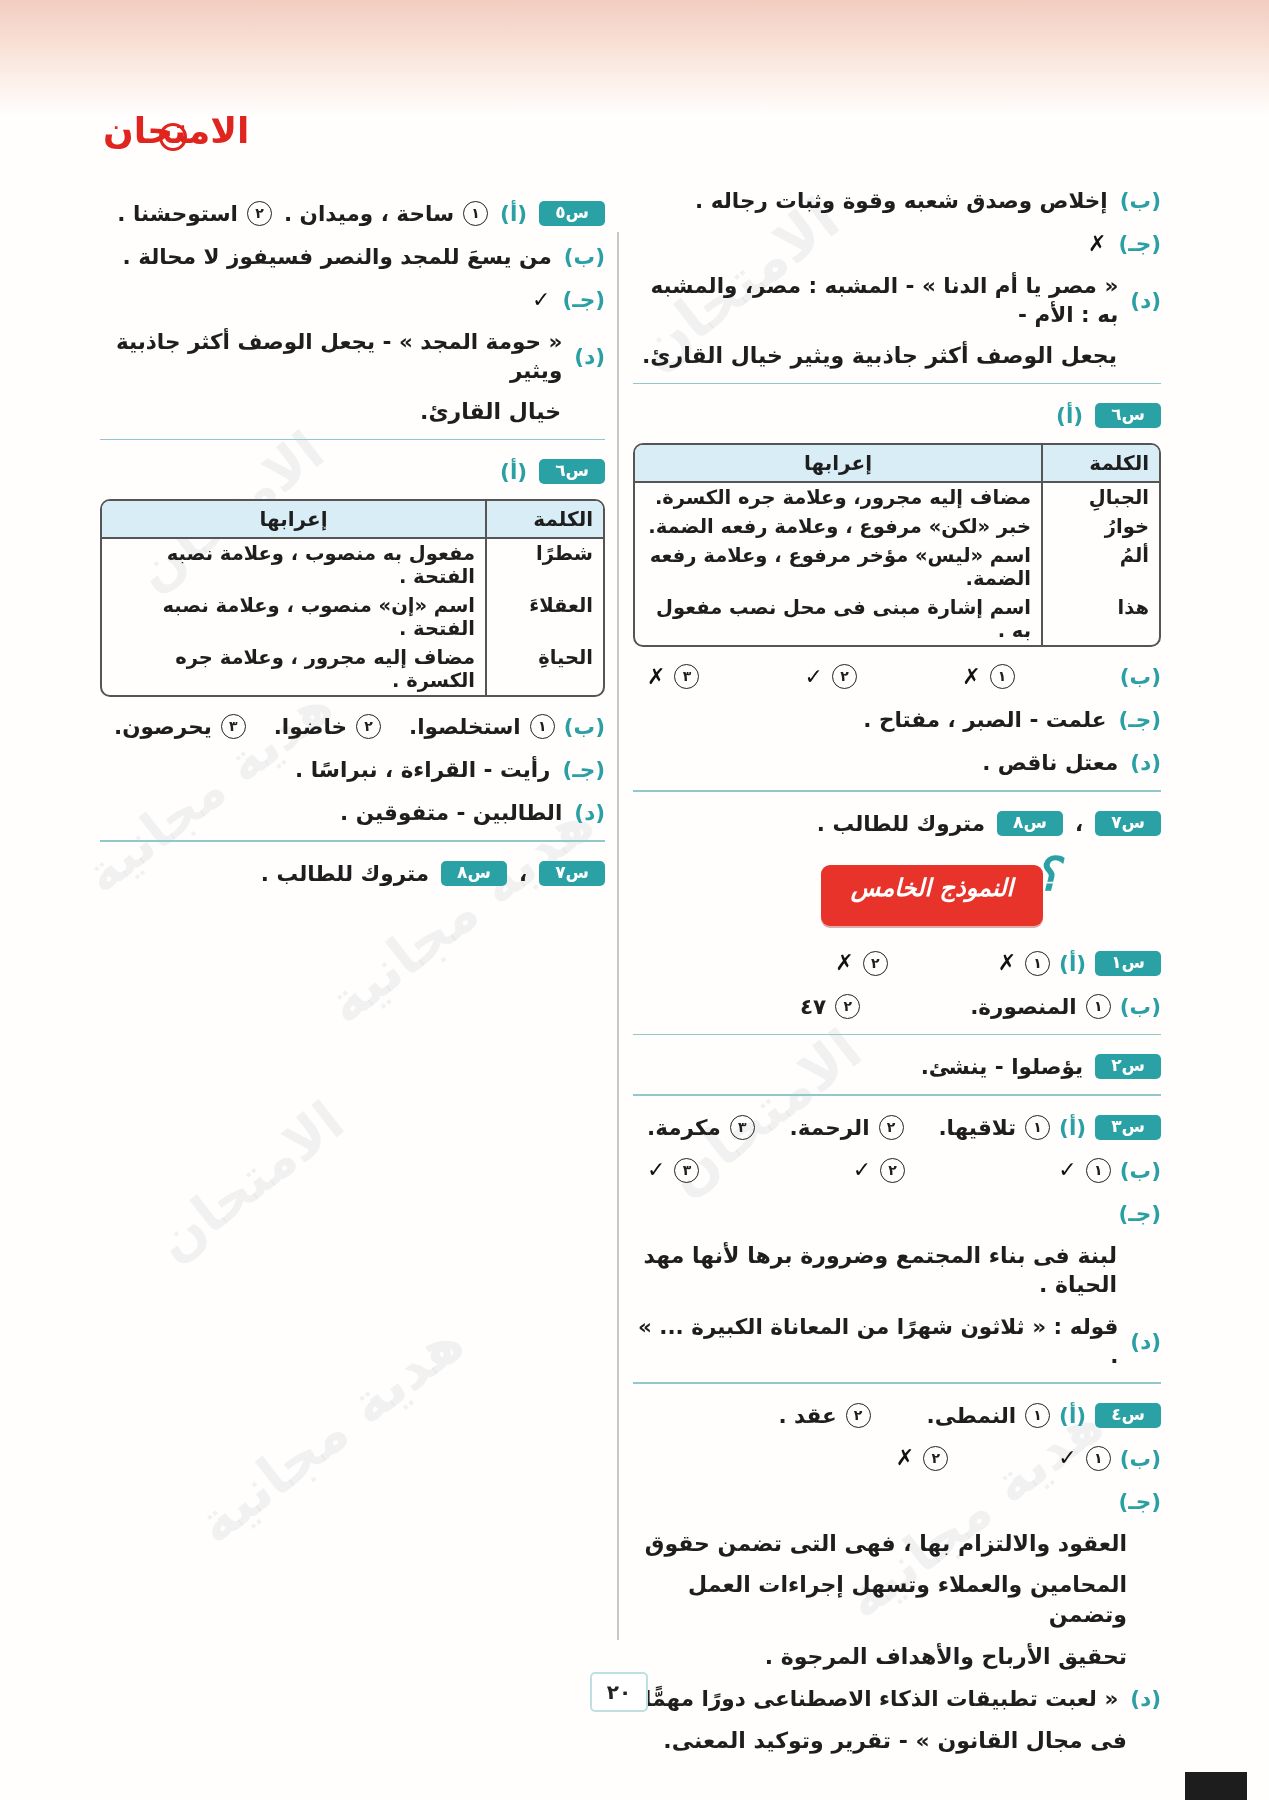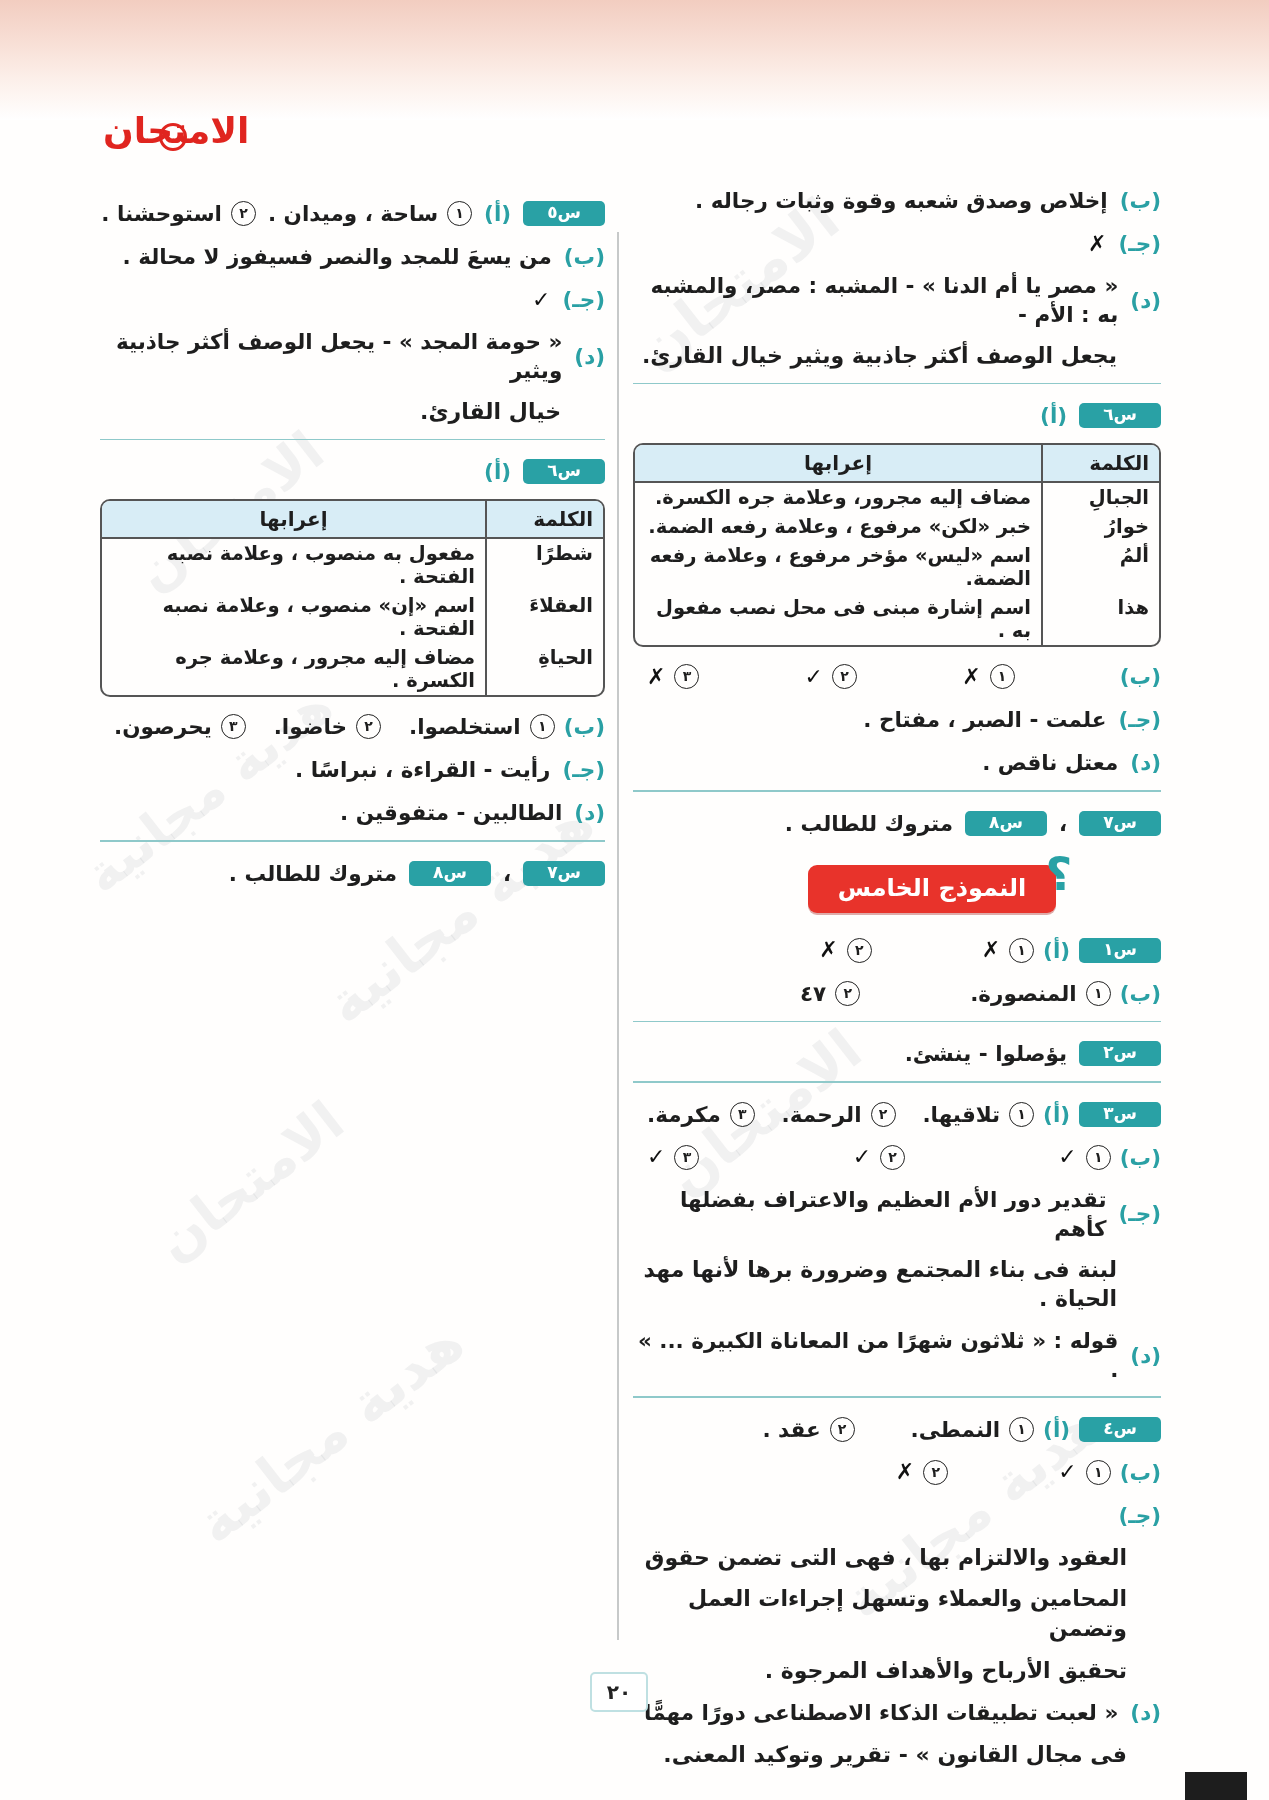--- a/index.html
+++ b/index.html
@@ -44,21 +44,21 @@
     margin-bottom:12px;padding-right:44px;
   }
   .cont-line.tight{padding-right:34px;}
   .spread{justify-content:space-between;padding-left:14px;}
   .gap-mid{gap:56px;}
   .gap-wide{gap:110px;}
   .lbl{color:#2aa0a4;font-weight:800;white-space:nowrap;}
   .qbadge{
     display:inline-block;background:#29a1a5;color:#fff;
     font-size:17px;font-weight:800;border-radius:5px;
-    padding:3px 24px 5px;line-height:1;white-space:nowrap;
+    padding:3px 16px 5px;line-height:1;white-space:nowrap;
   }
   .cnum{
     display:inline-flex;align-items:center;justify-content:center;
     width:23px;height:23px;border:1.8px solid #222;border-radius:50%;
     font-size:14px;font-weight:800;flex:none;
   }
   .mark{font-size:22px;font-weight:900;color:#111;}
   .grp{display:inline-flex;align-items:center;gap:9px;}
   .divider{height:1.5px;background:#8fc9ca;margin:6px 0 16px;border:none;}
   .answer-table{
@@ -78,21 +78,21 @@
   .answer-table td.word-cell{border-left:2px solid #555;white-space:nowrap;}
   .answer-table tr:first-child td{padding-top:8px;}
   .answer-table tr:last-child td{padding-bottom:3px;}
   .banner-row{
     display:flex;justify-content:center;position:relative;
     margin:26px 0 22px;transform:translateX(35px);
   }
   .banner{
     position:relative;background:#e8332b;color:#fff;
     font-size:24px;font-weight:800;border-radius:9px;
-    padding:9px 30px 11px;box-shadow:0 2px 0 rgba(160,20,15,.35);
+    padding:9px 30px 24px;box-shadow:0 2px 0 rgba(160,20,15,.35);font-style:italic;
   }
   .banner-qmark{
     position:absolute;right:-16px;top:-14px;color:#29a1a5;
     font-size:46px;font-weight:800;line-height:1;
   }
   .note-strong{font-weight:800;}
   .footer-box{
     position:absolute;left:590px;top:1672px;width:54px;height:36px;
     border:2px solid #bfe0e2;border-radius:5px;background:#fff;
     display:flex;align-items:center;justify-content:center;
@@ -278,21 +278,20 @@
       <span class="mark">✓</span>
     </span>
     <span class="grp">
       <span class="cnum">٣</span>
       <span class="mark">✓</span>
     </span>
   </div>
 
   <div class="row">
     <span class="lbl">(جـ)</span>
-    <span>تقدير دور الأم العظيم والاعتراف بفضلها كأهم</span>
   </div>
   <div class="cont-line">لبنة فى بناء المجتمع وضرورة برها لأنها مهد الحياة .</div>
 
   <div class="row">
     <span class="lbl">(د)</span>
     <span>قوله : « ثلاثون شهرًا من المعاناة الكبيرة ... » .</span>
   </div>
 
   <hr class="divider">
 

